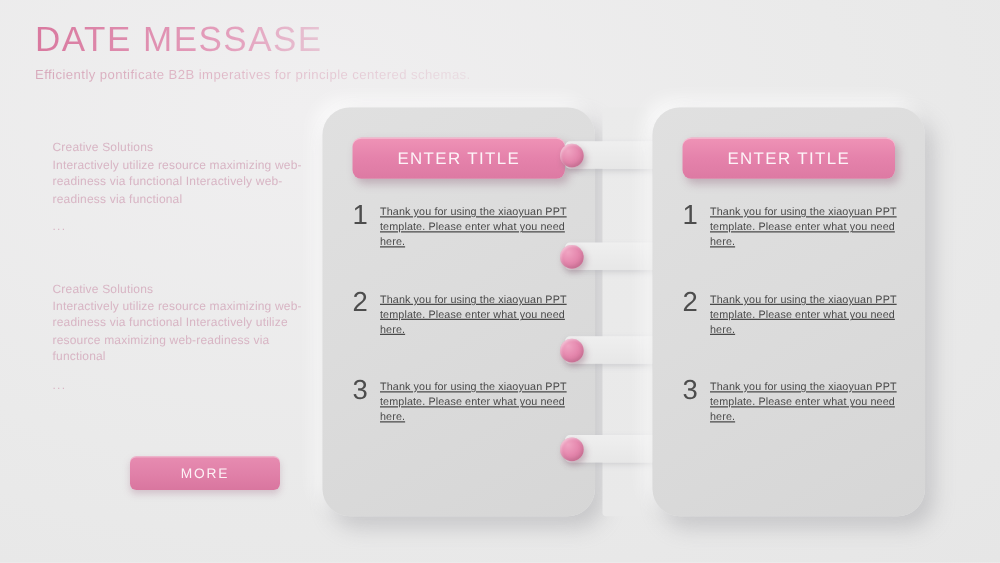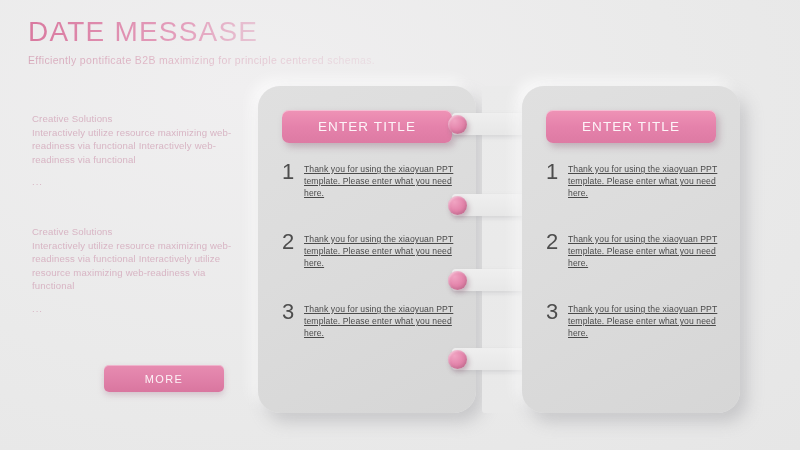--- a/index.html
+++ b/index.html
@@ -48,21 +48,21 @@
     -webkit-background-clip: text;
     background-clip: text;
     color: transparent;
     -webkit-text-fill-color: transparent;
     white-space: nowrap;
   }
 
   
   .left-col {
     position: absolute;
-    left: 32px;
+    left: 42px;
     top: 112px;
     width: 200px;
   }
 
   .para {
     font-size: 9.6px;
     line-height: 13.6px;
     color: #d8b5c4;
     letter-spacing: 0.15px;
   }
@@ -181,21 +181,21 @@
   .dot-l { left: -4px; top: 1.5px; }
   .dot-r { right: -4px; top: 1.5px; }
 </style>
 </head>
 <body>
 
 <div class="slide">
 
   <div class="header">
     <div class="title">DATE MESSASE</div>
-    <div class="subtitle">Efficiently pontificate B2B maximizing for principle centered schemas.</div>
+    <div class="subtitle">Efficiently pontificate B2B imperatives for principle centered schemas.</div>
   </div>
 
   <div class="left-col">
     <div class="para">
       <span class="lead">Creative Solutions</span>
       <span>Interactively utilize resource maximizing web-readiness via functional Interactively web-readiness via functional</span>
       <span class="ellipsis">...</span>
     </div>
     <div class="para">
       <span class="lead">Creative Solutions</span>

